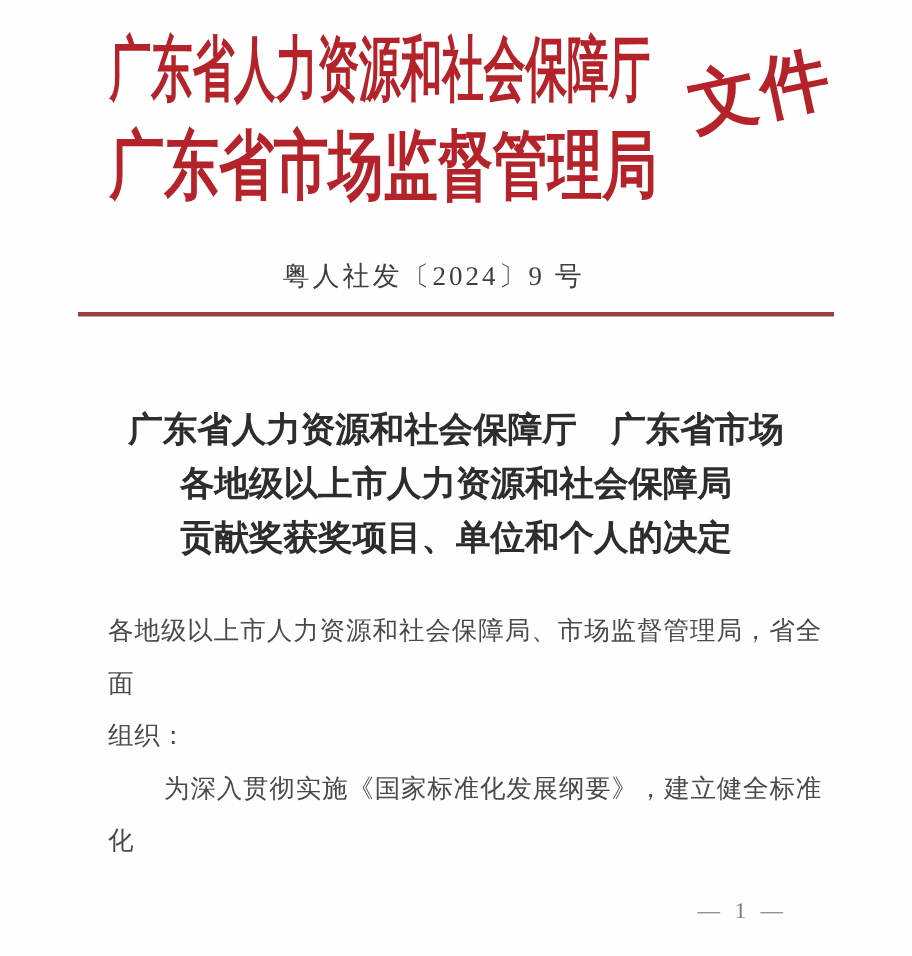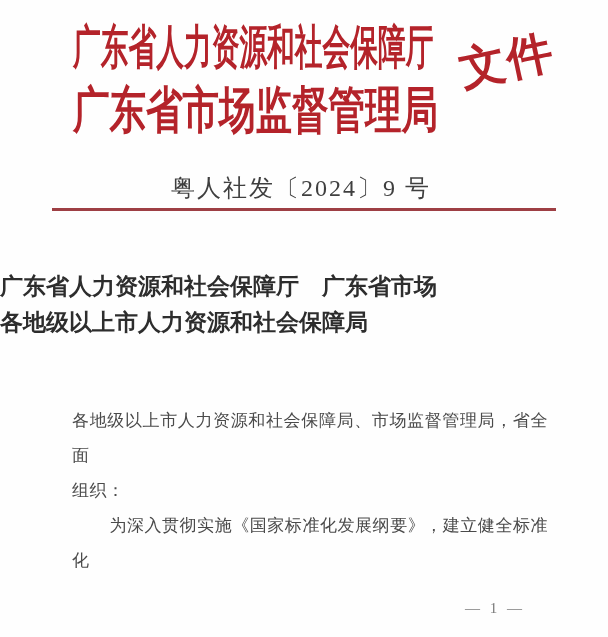--- a/index.html
+++ b/index.html
@@ -48,42 +48,43 @@
     font-weight: bold;
     color: #b4232a;
     line-height: 1;
     letter-spacing: 2px;
     transform: rotate(-12deg);
     transform-origin: center center;
     white-space: nowrap;
   }
   .doc-number {
     position: absolute;
-    left: 12px;
+    left: 0;
     top: 172px;
     width: 578px;
     text-align: center;
-    font-size: 24px;
+    font-size: 18px;
     color: #3f3f3f;
     letter-spacing: 2px;
     white-space: nowrap;
   }
   .red-rule {
     position: absolute;
     left: 52px;
     top: 208px;
     width: 504px;
     height: 3px;
     background: #9e3f44;
   }
   .title-block {
     position: absolute;
     left: 0;
     top: 269px;
     width: 608px;
+    text-align: center;
     font-weight: bold;
     color: #2d2d2d;
     font-size: 23px;
     line-height: 36px;
   }
   .body-block {
     position: absolute;
     left: 72px;
     top: 403px;
     width: 476px;
@@ -122,20 +123,21 @@
 
   <div class="doc-type">文件</div>
 
   <div class="doc-number">粤人社发〔2024〕9 号</div>
 
   <div class="red-rule"></div>
 
   <div class="title-block">
     <div class="title-line">广东省人力资源和社会保障厅　广东省市场</div>
     <div class="title-line">各地级以上市人力资源和社会保障局</div>
+    <div class="title-line">贡献奖获奖项目、单位和个人的决定</div>
   </div>
 
   <div class="body-block">
     <div class="body-line just">各地级以上市人力资源和社会保障局、市场监督管理局，省全面</div>
     <div class="body-line">组织：</div>
     <div class="body-line just indent">为深入贯彻实施《国家标准化发展纲要》，建立健全标准化</div>
 
   </div>
 
   <div class="page-number">— 1 —</div>

